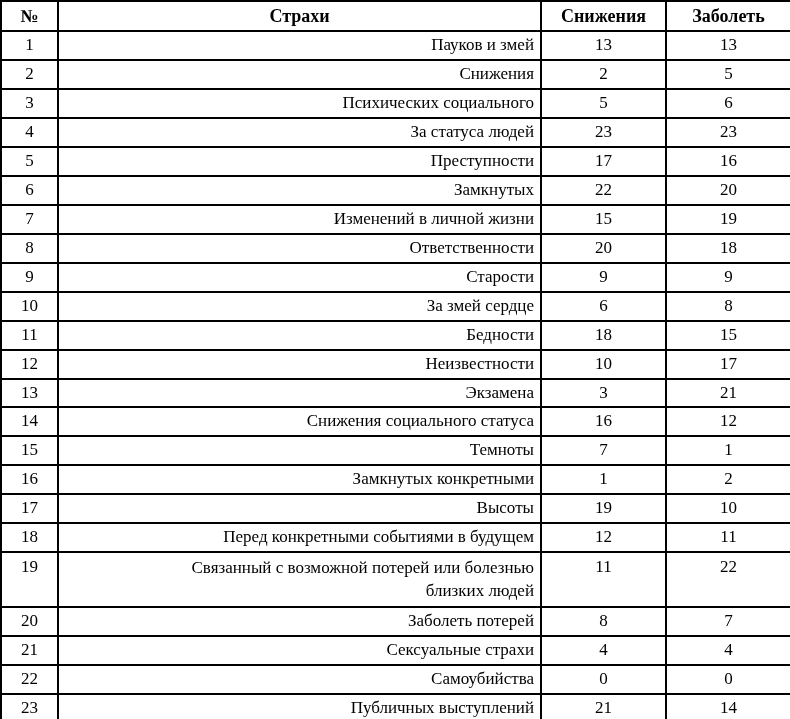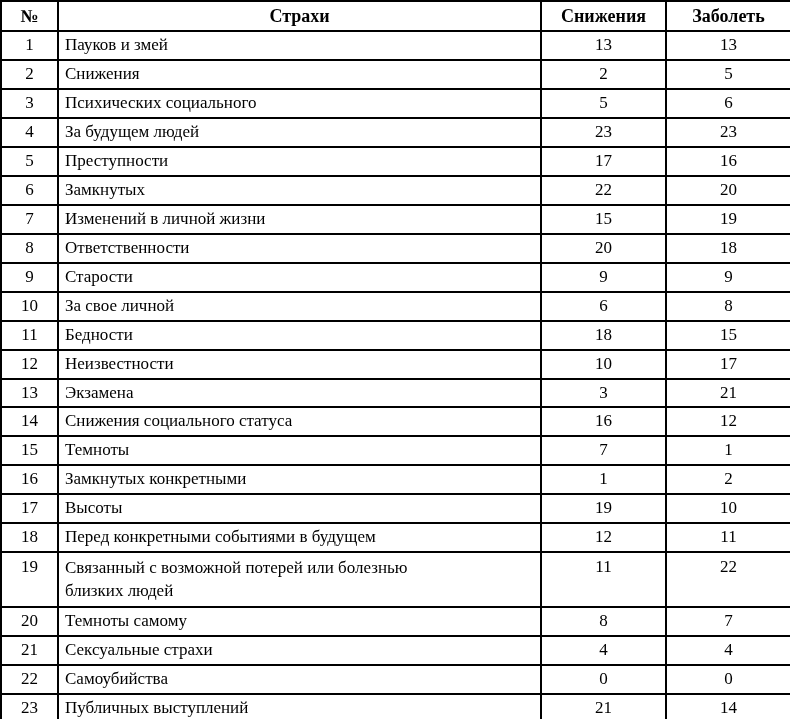--- a/index.html
+++ b/index.html
@@ -35,21 +35,21 @@
     font-weight: bold;
     text-align: center;
     height: 28px;
     vertical-align: middle;
   }
   td.num-cell, td.men-cell, td.women-cell {
     text-align: center;
     vertical-align: middle;
   }
   td.fear-cell {
-    text-align: left;
+    text-align: right;
     padding-left: 12px;
     vertical-align: middle;
     white-space: pre-line;
   }
   tbody tr {
     height: 27px;
   }
   tr.multiline {
     height: 55px;
   }
@@ -93,21 +93,21 @@
           <td class="women-cell">5</td>
         </tr>
         <tr>
           <td class="num-cell">3</td>
           <td class="fear-cell">Психических социального</td>
           <td class="men-cell">5</td>
           <td class="women-cell">6</td>
         </tr>
         <tr>
           <td class="num-cell">4</td>
-          <td class="fear-cell">За будущем людей</td>
+          <td class="fear-cell">За статуса людей</td>
           <td class="men-cell">23</td>
           <td class="women-cell">23</td>
         </tr>
         <tr>
           <td class="num-cell">5</td>
           <td class="fear-cell">Преступности</td>
           <td class="men-cell">17</td>
           <td class="women-cell">16</td>
         </tr>
         <tr>
@@ -129,21 +129,21 @@
           <td class="women-cell">18</td>
         </tr>
         <tr>
           <td class="num-cell">9</td>
           <td class="fear-cell">Старости</td>
           <td class="men-cell">9</td>
           <td class="women-cell">9</td>
         </tr>
         <tr>
           <td class="num-cell">10</td>
-          <td class="fear-cell">За свое личной</td>
+          <td class="fear-cell">За змей сердце</td>
           <td class="men-cell">6</td>
           <td class="women-cell">8</td>
         </tr>
         <tr>
           <td class="num-cell">11</td>
           <td class="fear-cell">Бедности</td>
           <td class="men-cell">18</td>
           <td class="women-cell">15</td>
         </tr>
         <tr>
@@ -190,21 +190,21 @@
         </tr>
         <tr class="multiline">
           <td class="num-cell">19</td>
           <td class="fear-cell">Связанный с возможной потерей или болезнью
 близких людей</td>
           <td class="men-cell">11</td>
           <td class="women-cell">22</td>
         </tr>
         <tr>
           <td class="num-cell">20</td>
-          <td class="fear-cell">Темноты самому</td>
+          <td class="fear-cell">Заболеть потерей</td>
           <td class="men-cell">8</td>
           <td class="women-cell">7</td>
         </tr>
         <tr>
           <td class="num-cell">21</td>
           <td class="fear-cell">Сексуальные страхи</td>
           <td class="men-cell">4</td>
           <td class="women-cell">4</td>
         </tr>
         <tr>

